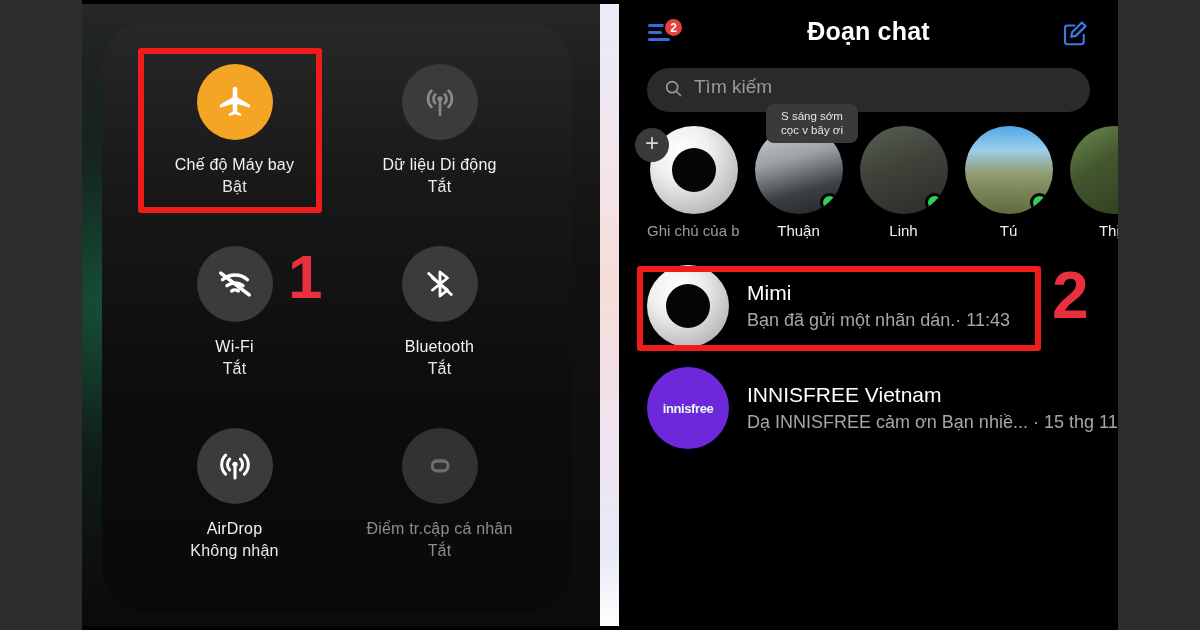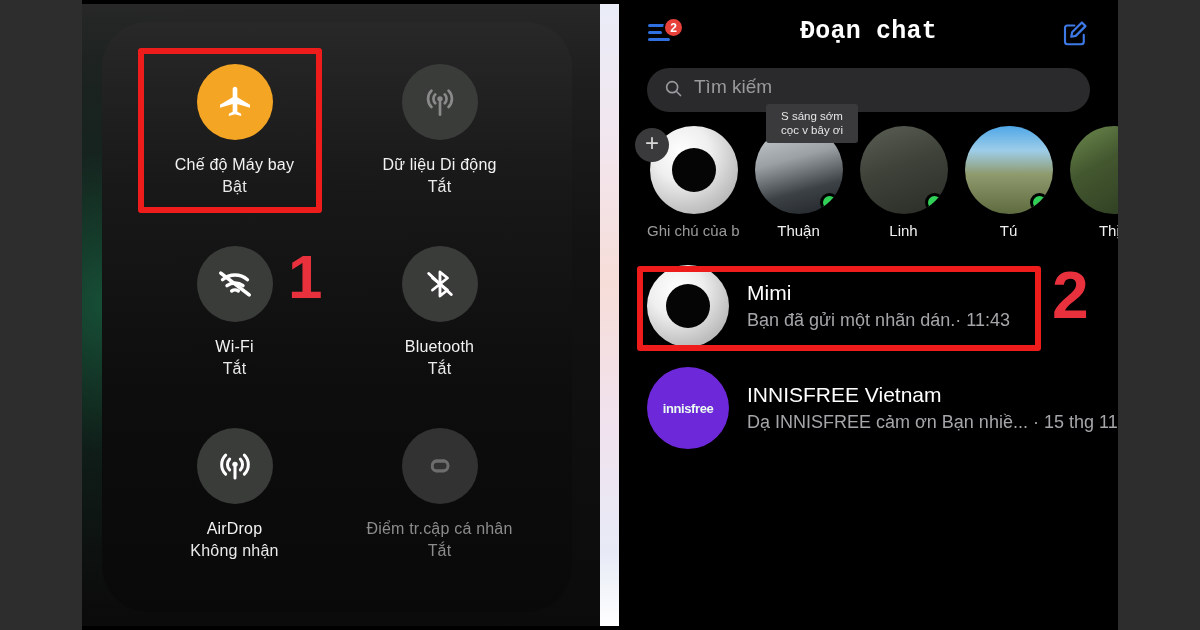--- a/index.html
+++ b/index.html
@@ -76,21 +76,21 @@
   .menu-icon .b1 { top: 3px; width: 20px; }
   .menu-icon .b2 { top: 10px; width: 14px; }
   .menu-icon .b3 { top: 17px; width: 22px; }
   .badge {
     position: absolute; left: 15px; top: -4px; width: 21px; height: 21px; border-radius: 50%;
     background: #e8413a; color: #fff; font-size: 12px; font-weight: 700;
     display: flex; align-items: center; justify-content: center; border: 2px solid #000;
   }
   .msg-title {
     position: absolute; left: 0; right: 0; top: 13px; text-align: center;
-    color: #fff; font-size: 25px; font-weight: 700; letter-spacing: .2px; font-family: Liberation Mono, monospace;
+    color: #fff; font-size: 25px; font-weight: 700; letter-spacing: .2px;
   }
   .compose { position: absolute; right: 28px; top: 14px; width: 30px; height: 30px; }
 
   .search-bar {
     margin: 2px 28px 0 28px; height: 44px; background: #2a2a2c; border-radius: 22px;
     display: flex; align-items: flex-end; padding: 14px 16px;
   }
   .search-ph { color: #9a9a9e; font-size: 19px; margin-left: 11px; }
 
   
@@ -109,21 +109,21 @@
     background: #3a3a3c; color: #d8d8d8; font-size: 24px; line-height: 30px; text-align: center; z-index: 3;
   }
   .story-name { margin-top: 8px; font-size: 15px; color: #f0f0f0; white-space: nowrap; overflow: hidden; }
   .story-name.muted { color: #9b9b9b; }
   .online {
     position: absolute; right: 4px; bottom: 2px; width: 19px; height: 19px; border-radius: 50%;
     background: #31d158; border: 3px solid #000;
   }
   .note-bubble {
     position: absolute; left: 14px; top: -22px; z-index: 4;
-    background: #3a3a3c; color: #e6e6e6; border-radius: 3px; padding: 5px 8px;
+    background: #3a3a3c; color: #e6e6e6; border-radius: 8px; padding: 5px 8px;
     font-size: 11.5px; line-height: 1.25; width: 92px; text-align: center;
   }
   .ph-a { background: linear-gradient(165deg,#cfd3d6 0%,#9aa0a4 38%,#3c4145 70%,#20242a 100%); }
   .ph-b { background: linear-gradient(180deg,#4fa8e8 0%,#9ecde8 28%,#8f9a6d 55%,#5e6b3f 100%); }
   .ph-c { background: linear-gradient(160deg,#5a5f54 0%,#3e4239 45%,#2a2d27 100%); }
   .ph-d { background: linear-gradient(150deg,#6d8a4e 0%,#43572f 40%,#2b3a20 100%); }
 
   
   .chats { margin-top: 16px; }
   .chat-row { display: flex; align-items: center; padding: 10px 28px; position: relative; }

